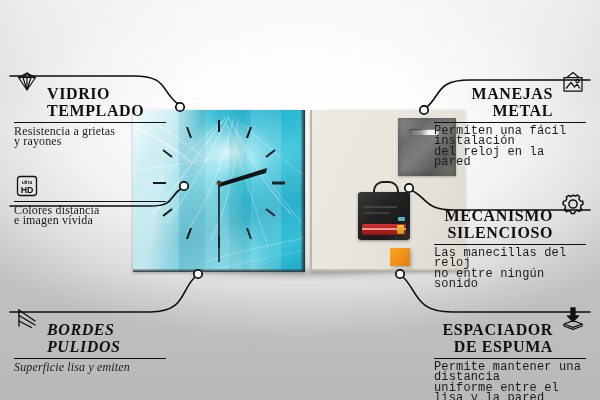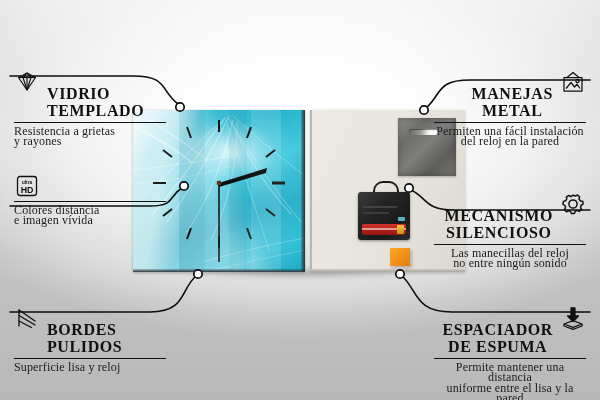--- a/index.html
+++ b/index.html
@@ -26,30 +26,30 @@
   .feat .head{display:flex;align-items:center;gap:7px;}
   .feat.right .head{justify-content:flex-end;}
   .feat .ttl{
     font-family:"Liberation Serif", serif;
     font-size:16px;line-height:17px;font-weight:700;
     letter-spacing:0.6px;color:#101010;text-transform:uppercase;
     white-space:pre-line;
     margin-top:41px;
   }
   .feat.left .ttl{text-align:left;}
-  .feat.right .ttl{text-align:center;}
+  .feat.right .ttl{text-align:right;}
   .feat .rule{
     height:0;border-top:1.1px solid #111;margin-top:3px;
   }
   .feat .desc{
     font-family:"Liberation Serif", serif;
     font-size:12px;line-height:10.4px;color:#1b1b1b;
     margin-top:3px;white-space:pre-line;letter-spacing:0.15px;
   }
-  .feat.right .desc{text-align:center;}
+  .feat.right .desc{text-align:left;font-family:Liberation Mono, monospace;}
 
   .ico{width:26px;height:24px;flex:0 0 26px;display:block;}
   .feat.right .ico{order:2;}
 
   
   .product{position:absolute;z-index:2;}
   .shadowbase{
     position:absolute;left:140px;top:268px;width:322px;height:14px;z-index:1;
     background:radial-gradient(ellipse 50% 50% at 50% 40%, rgba(80,80,85,0.38) 0%, rgba(120,120,125,0.16) 55%, rgba(255,255,255,0) 80%);
     filter:blur(2px);
@@ -270,35 +270,35 @@
         <rect x="3.5" y="2.5" width="19" height="19" rx="2.4" fill="none" stroke="#111" stroke-width="1.3"></rect>
         <text x="13" y="10.2" font-family="Liberation Sans, sans-serif" font-size="4.6" font-weight="700" fill="#111" text-anchor="middle">ultra</text>
         <text x="13" y="18.6" font-family="Liberation Sans, sans-serif" font-size="8.8" font-weight="700" fill="#111" text-anchor="middle">HD</text>
       </svg>
     </div>
     <div class="rule"></div>
     <div class="desc">Colores distancia
 e imagen vívida</div>
   </div>
 
-  <div class="feat left" style="left:14px;top:280px;width:152px;">
+  <div class="feat left" style="left:14px;top:280px;width:152px;font-style:italic;">
     <div class="head">
       <svg class="ico" viewBox="0 0 26 24">
         <g stroke="#111" stroke-width="1.35" stroke-linecap="round" fill="none">
           <path d="M5 4 L21 15"></path>
           <path d="M5 9.5 L21 19"></path>
           <path d="M5 15 L17.5 21.5"></path>
           <path d="M5 4 L5 20"></path>
         </g>
       </svg>
       <div class="ttl">BORDES
 PULIDOS</div>
     </div>
     <div class="rule"></div>
-    <div class="desc">Superficie lisa y reloj</div>
+    <div class="desc">Superficie lisa y emiten</div>
   </div>
 
   <div class="feat right" style="left:434px;top:44px;width:152px;">
     <div class="head">
       <svg class="ico" viewBox="0 0 26 24">
         <g fill="none" stroke="#111" stroke-width="1.25" stroke-linejoin="round">
           <path d="M13 2.5 L7 7.5 M13 2.5 L19 7.5"></path>
           <rect x="4" y="7.5" width="18" height="13.5"></rect>
           <path d="M6 18.5 L11 12.5 L14.5 17 L17 14.2 L20 18.5"></path>
           <circle cx="17.5" cy="11" r="1.6"></circle>

